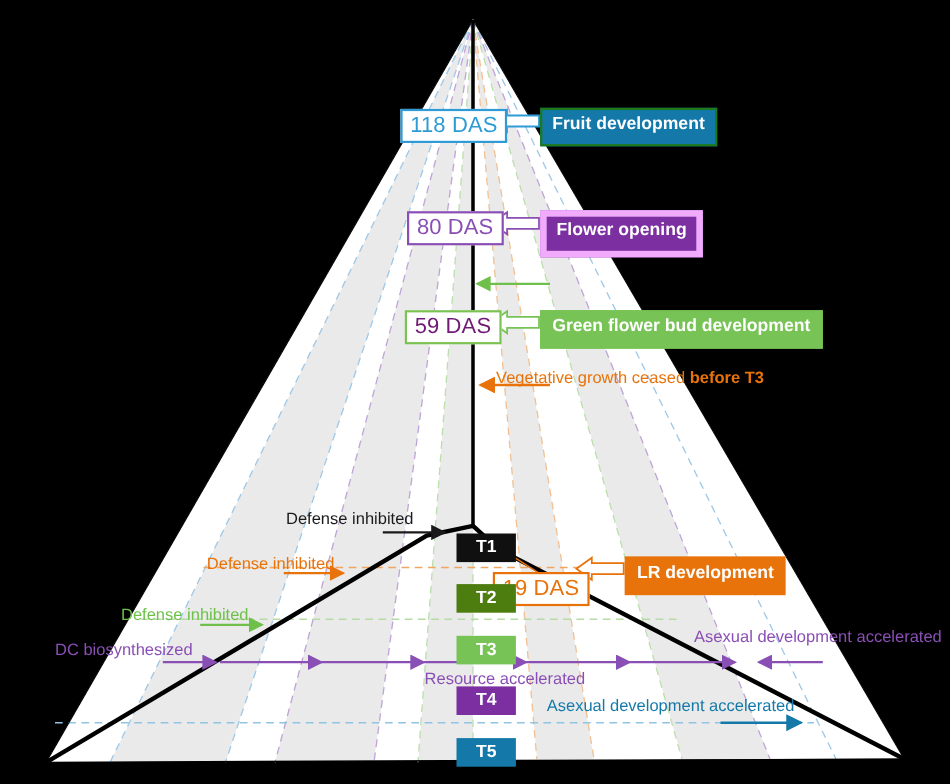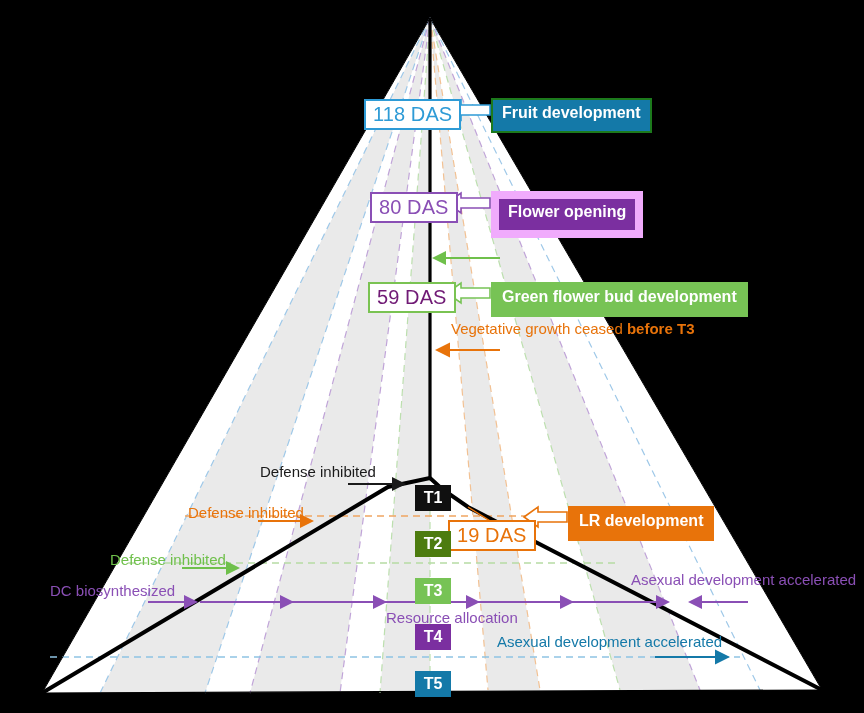--- a/index.html
+++ b/index.html
@@ -41,36 +41,36 @@
   .das-orange { border-color:#e8730a; color:#e8730a; }
 
   
   .stagelabel {
     font-size: 16px;
     font-weight: bold;
     color: #ffffff;
     padding: 5px 9px 10px 9px;
   }
   .sl-fruit  { background:#1479a8; border:2px solid #1c7a1c; }
-  .sl-flower { background:#7b2fa0; border:8px solid #f0abfc; }
+  .sl-flower { background:#7b2fa0; border:6px solid #f0abfc; }
   .sl-green  { background:#77c355; border:2px solid #77c355; }
   .sl-lr     { background:#e8730a; border:2px solid #e8730a; }
 
   
   .ann { font-size: 15px; }
   .ann-green  { color:#6fc04b; }
   .ann-orange { color:#e8730a; }
   .ann-black  { color:#1a1a1a; }
   .ann-purple { color:#8a4fb5; }
   .ann-blue   { color:#1479a8; }
   .ann-b { font-weight: bold; }
 
   
   .tbadge {
-    width: 36px;
+    width: 54px;
     height: 26px;
     font-size: 16px;
     font-weight: bold;
     color: #ffffff;
     display: flex;
     align-items: center;
     justify-content: center;
   }
   .t1 { background:#101010; }
   .t2 { background:#4d7c0f; }
@@ -213,33 +213,33 @@
 
   <div class="ov stagelabel sl-fruit" style="left:491px; top:98px;">Fruit development</div>
 
   <div class="ov stagelabel sl-flower" style="left:491px; top:191px;">Flower opening</div>
 
   <div class="ov stagelabel sl-green" style="left:491px; top:282px;">Green flower bud development</div>
 
   <div class="ov stagelabel sl-lr" style="left:568px; top:506px;">LR development</div>
 
 
-  <div class="ov ann ann-orange" style="left:451px; top:321px;">
+  <div class="ov ann ann-orange" style="left:451px; top:336px;">
     <span>Vegetative growth ceased </span><span class="ann-b">before T3</span>
   </div>
 
   <div class="ov ann ann-black" style="left:260px; top:464px;">Defense inhibited</div>
 
   <div class="ov ann ann-orange" style="left:188px; top:505px;">Defense inhibited</div>
 
   <div class="ov ann ann-green" style="left:110px; top:552px;">Defense inhibited</div>
 
   <div class="ov ann ann-purple" style="left:50px; top:583px;">DC biosynthesized</div>
 
-  <div class="ov ann ann-purple" style="left:386px; top:610px;">Resource allocation</div>
+  <div class="ov ann ann-purple" style="left:386px; top:610px;">Resource accelerated</div>
 
   <div class="ov ann ann-purple" style="left:631px; top:572px;">Asexual development accelerated</div>
 
   <div class="ov ann ann-blue" style="left:497px; top:634px;">Asexual development accelerated</div>
 
   <div class="ov tbadge t1" style="left:415px; top:485px;">T1</div>
 
   <div class="ov tbadge t2" style="left:415px; top:531px;">T2</div>
 
   <div class="ov tbadge t3" style="left:415px; top:578px;text-align:center;">T3</div>

